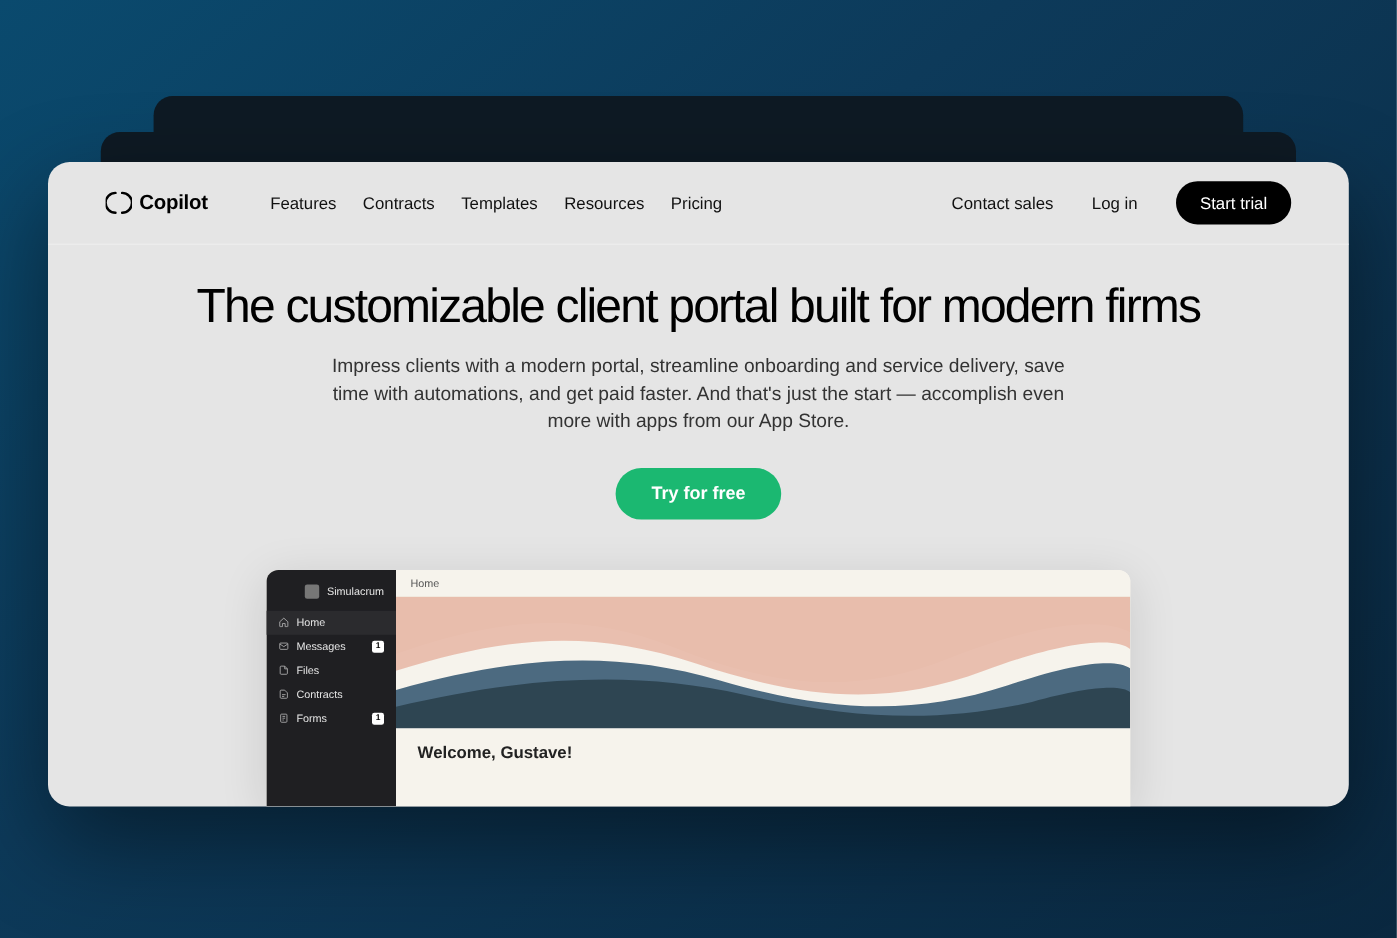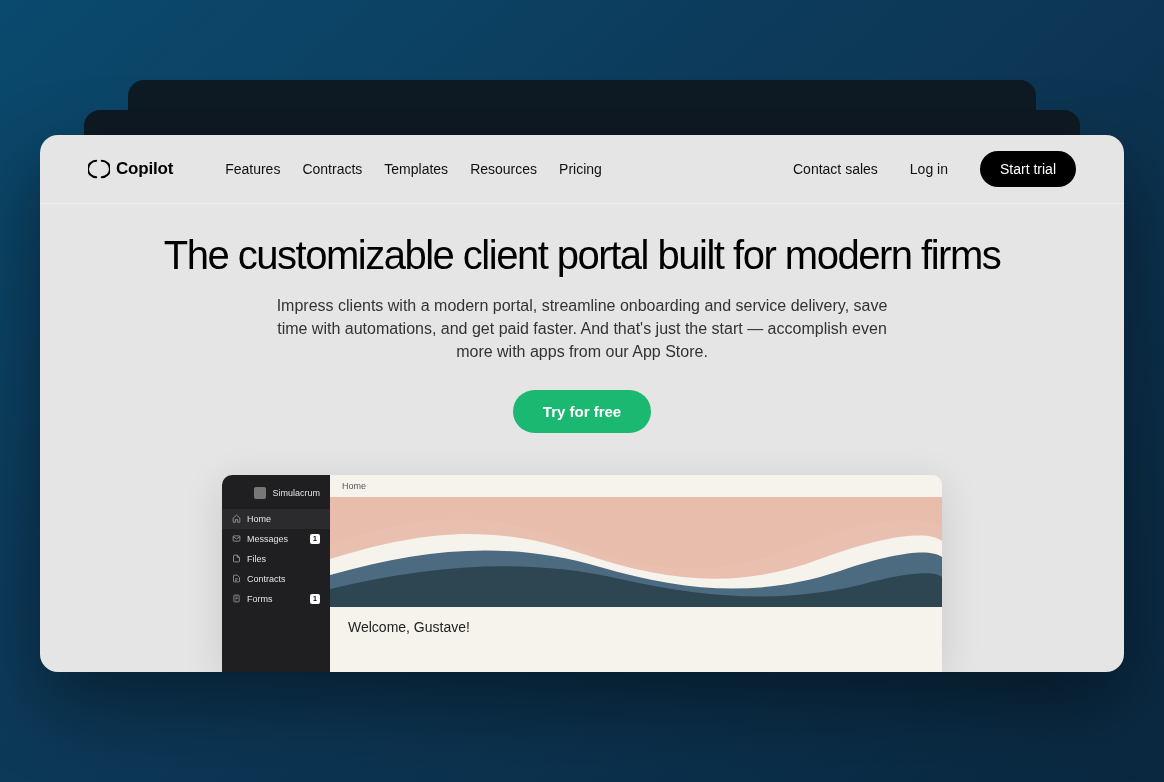--- a/index.html
+++ b/index.html
@@ -219,21 +219,21 @@
 .preview-wave svg {
   position: absolute;
   top: 0;
   left: 0;
   width: 100%;
   height: 100%;
 }
 .preview-welcome {
   padding: 12px 18px 0;
   font-size: 14px;
-  font-weight: 400;
+  font-weight: 700;
   color: #222;
 }
 </style>
 </head>
 <body>
 
 <div class="card-stack">
   <div class="card-back-2"></div>
   <div class="card-back-1"></div>
 </div>

